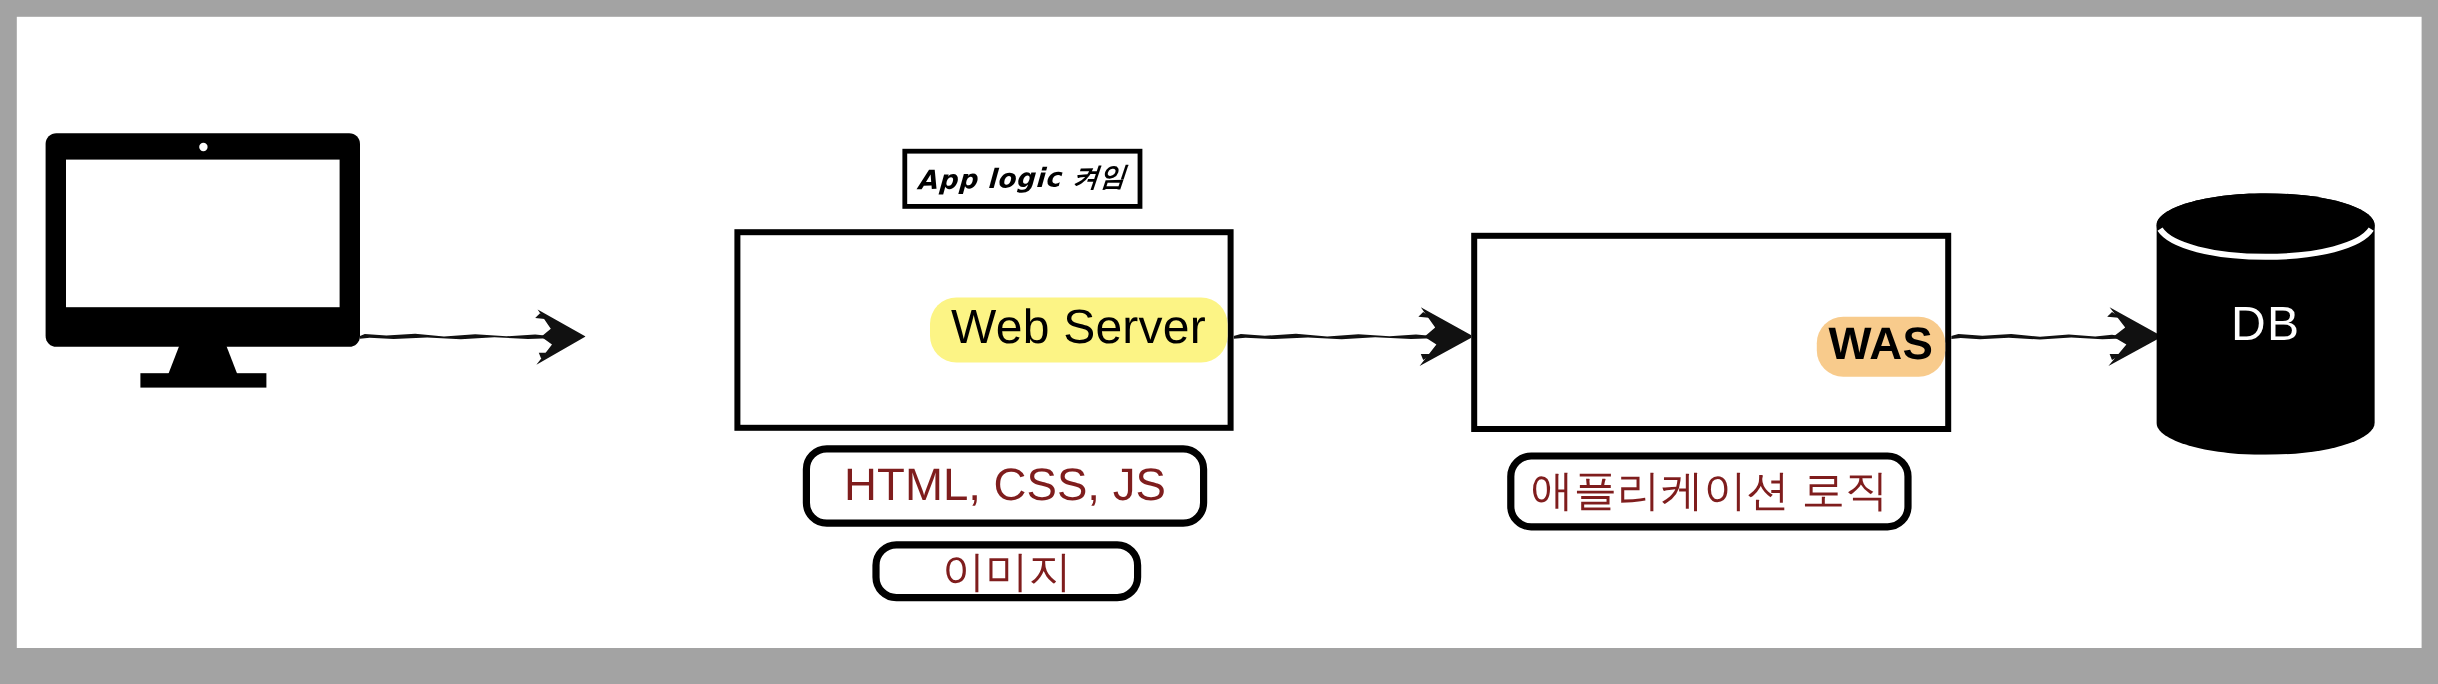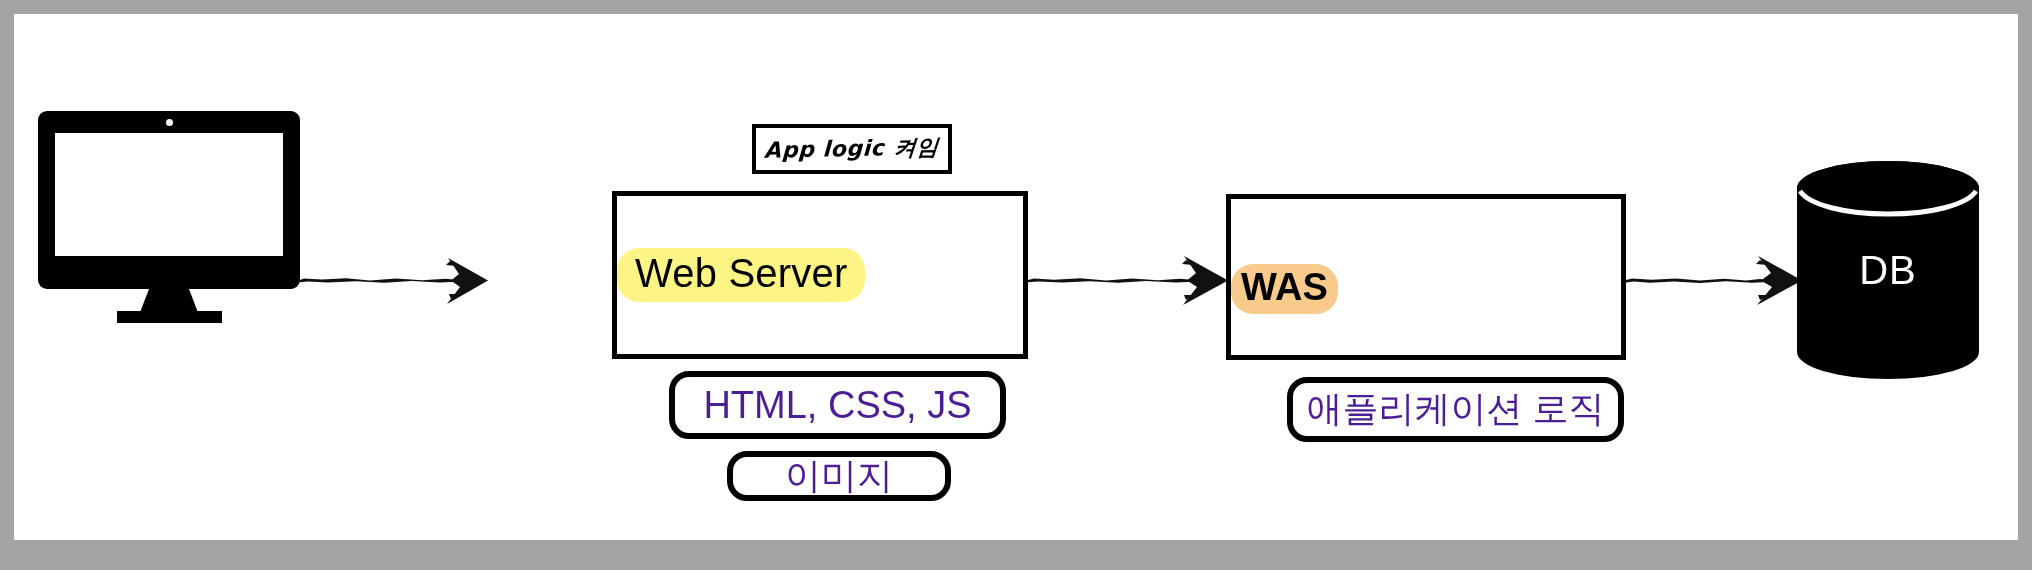--- a/index.html
+++ b/index.html
@@ -70,21 +70,21 @@
     background: #000;
   }
 
   
   .proc-box {
     background: #fff;
     border: 5px solid #000;
     box-sizing: border-box;
     display: flex;
     align-items: center;
-    justify-content: flex-start;
+    justify-content: flex-end;
   }
   #web-server-box { left: 598px; top: 177px; width: 416px; height: 168px; }
   #was-box        { left: 1212px; top: 180px; width: 400px; height: 166px; }
 
   .hl-label {
     font-size: 40px;
     color: #000;
     line-height: 1;
     padding: 5px 18px 9px 18px;
     border-radius: 22px;
@@ -119,26 +119,26 @@
 
   
   .round-box {
     background: #fff;
     border: 6px solid #000;
     border-radius: 20px;
     box-sizing: border-box;
     display: flex;
     align-items: center;
     justify-content: center;
-    color: #4c1d95;
+    color: #7f1d1d;
     white-space: nowrap;
   }
   #static-assets-box { left: 655px; top: 357px; width: 337px; height: 68px; font-size: 38px; }
   #image-box         { left: 713px; top: 437px; width: 224px; height: 50px; font-size: 36px; }
-  #app-logic-box     { left: 1242px; top: 363px; width: 337px; height: 65px; font-size: 36px; margin-left: 31px; }
+  #app-logic-box     { left: 1242px; top: 363px; width: 337px; height: 65px; font-size: 36px; }
 
   
   #db-cylinder { left: 1783px; top: 147px; width: 182px; height: 218px; }
   .cyl-svg { position: absolute; left: 0; top: 0; }
   #db-cylinder .db-text {
     position: absolute;
     left: 0; top: 0;
     width: 182px; height: 218px;
     display: flex;
     align-items: center;

